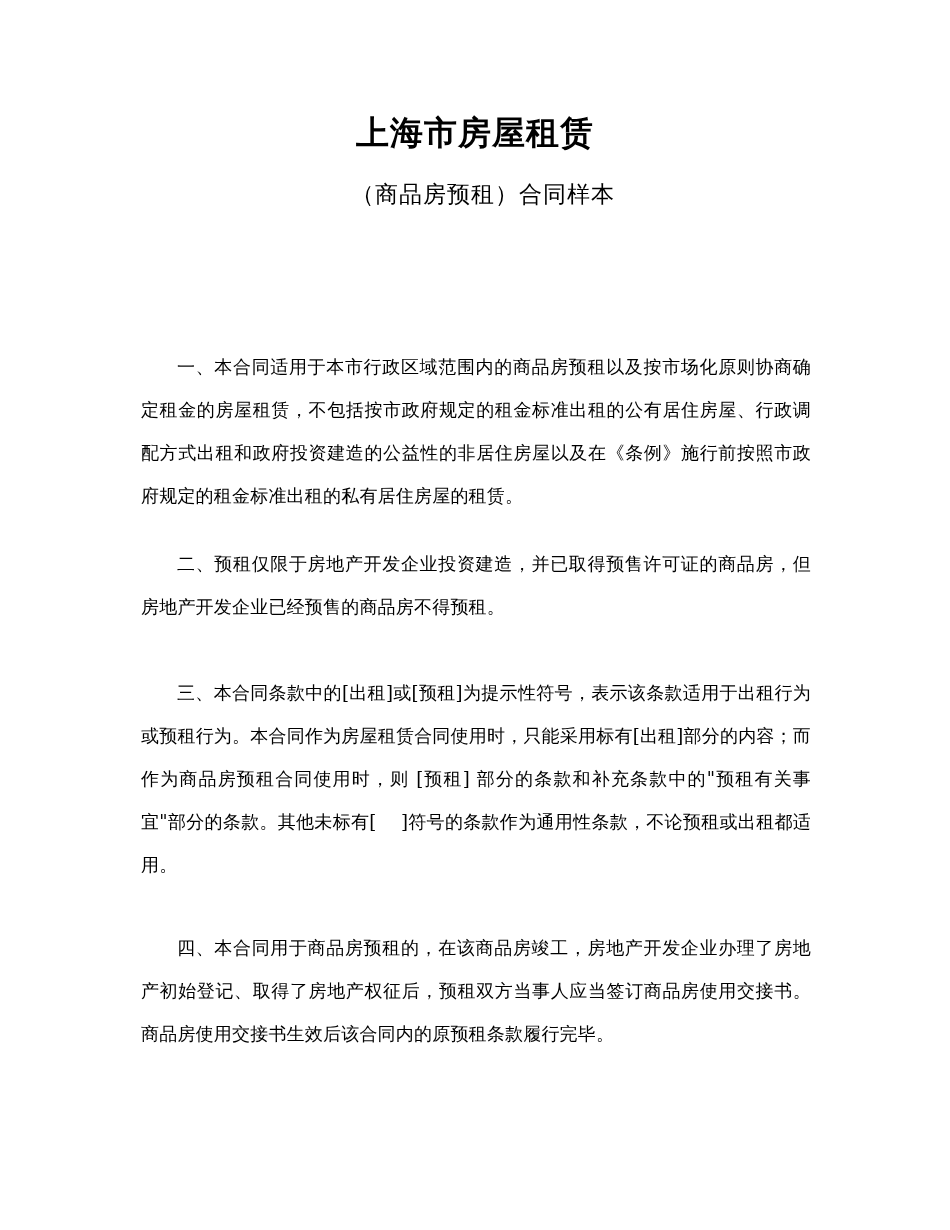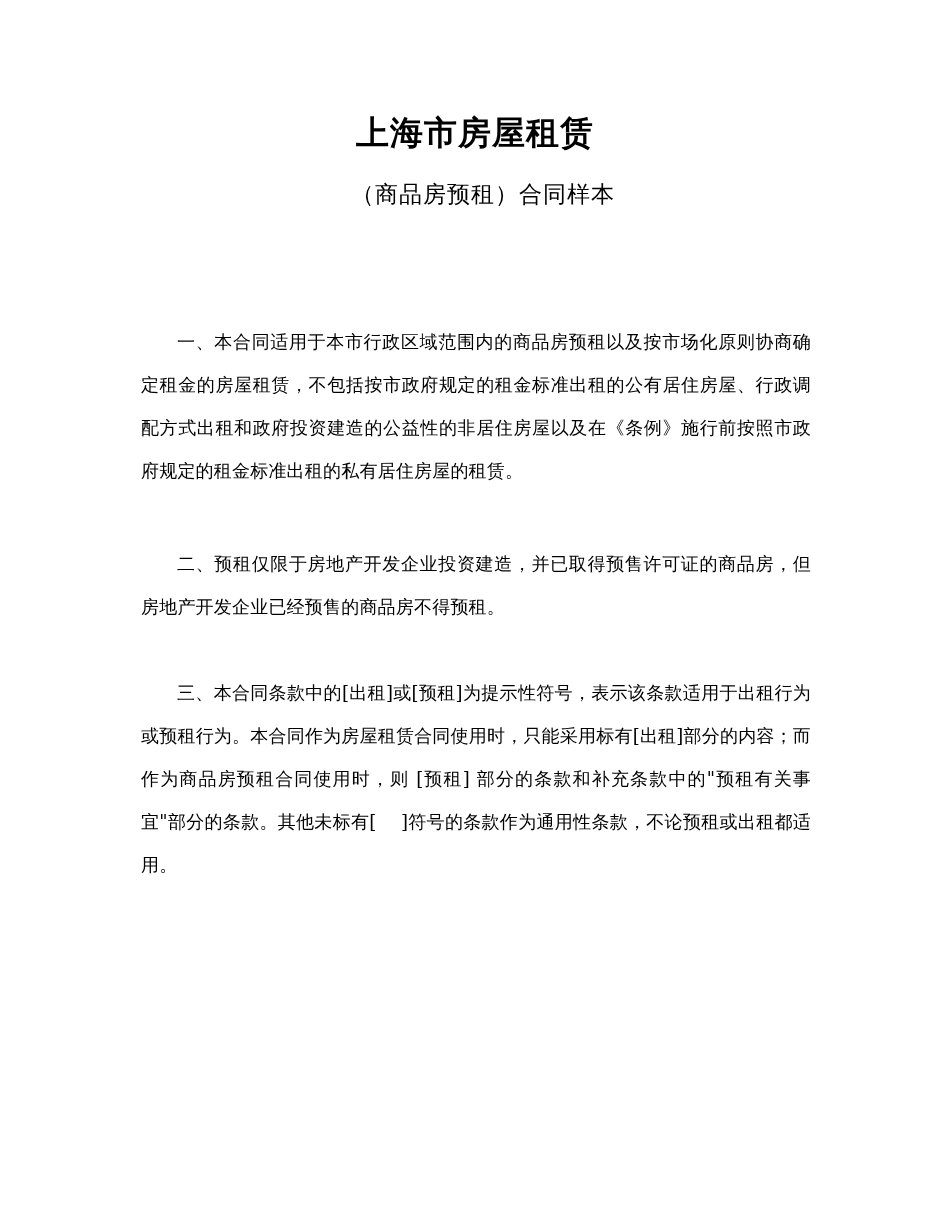--- a/index.html
+++ b/index.html
@@ -48,31 +48,32 @@
     }
     .para {
       margin: 0;
       font-size: 18px;
       line-height: 43px;
       text-indent: 36px;
       text-align: justify;
       text-align-last: left;
       letter-spacing: 0.2px;
     }
-    #p1 { position: absolute; top: 320px; left: 141px; width: 670px; }
+    #p1 { position: absolute; top: 345px; left: 141px; width: 670px; }
     #p2 { position: absolute; top: 542px; left: 141px; width: 670px; }
     #p3 { position: absolute; top: 671px; left: 141px; width: 670px; }
     #p4 { position: absolute; top: 926px; left: 141px; width: 670px; }
   </style>
 </head>
 <body>
 
 <div class="page">
   <h1 class="title">上海市房屋租赁</h1>
   <h2 class="subtitle" style="font-weight: normal;">（商品房预租）合同样本</h2>
 
   <p class="para" id="p1">一、本合同适用于本市行政区域范围内的商品房预租以及按市场化原则协商确定租金的房屋租赁，不包括按市政府规定的租金标准出租的公有居住房屋、行政调配方式出租和政府投资建造的公益性的非居住房屋以及在《条例》施行前按照市政府规定的租金标准出租的私有居住房屋的租赁。</p>
 
   <p class="para" id="p3">三、本合同条款中的[出租]或[预租]为提示性符号，表示该条款适用于出租行为或预租行为。本合同作为房屋租赁合同使用时，只能采用标有[出租]部分的内容；而作为商品房预租合同使用时，则 [预租] 部分的条款和补充条款中的"预租有关事宜"部分的条款。其他未标有[　 ]符号的条款作为通用性条款，不论预租或出租都适用。</p>
 
   <p class="para" id="p2">二、预租仅限于房地产开发企业投资建造，并已取得预售许可证的商品房，但房地产开发企业已经预售的商品房不得预租。</p>
 
+  <p class="para" id="p4">四、本合同用于商品房预租的，在该商品房竣工，房地产开发企业办理了房地产初始登记、取得了房地产权征后，预租双方当事人应当签订商品房使用交接书。商品房使用交接书生效后该合同内的原预租条款履行完毕。</p>
 </div>
 
 </body></html>

